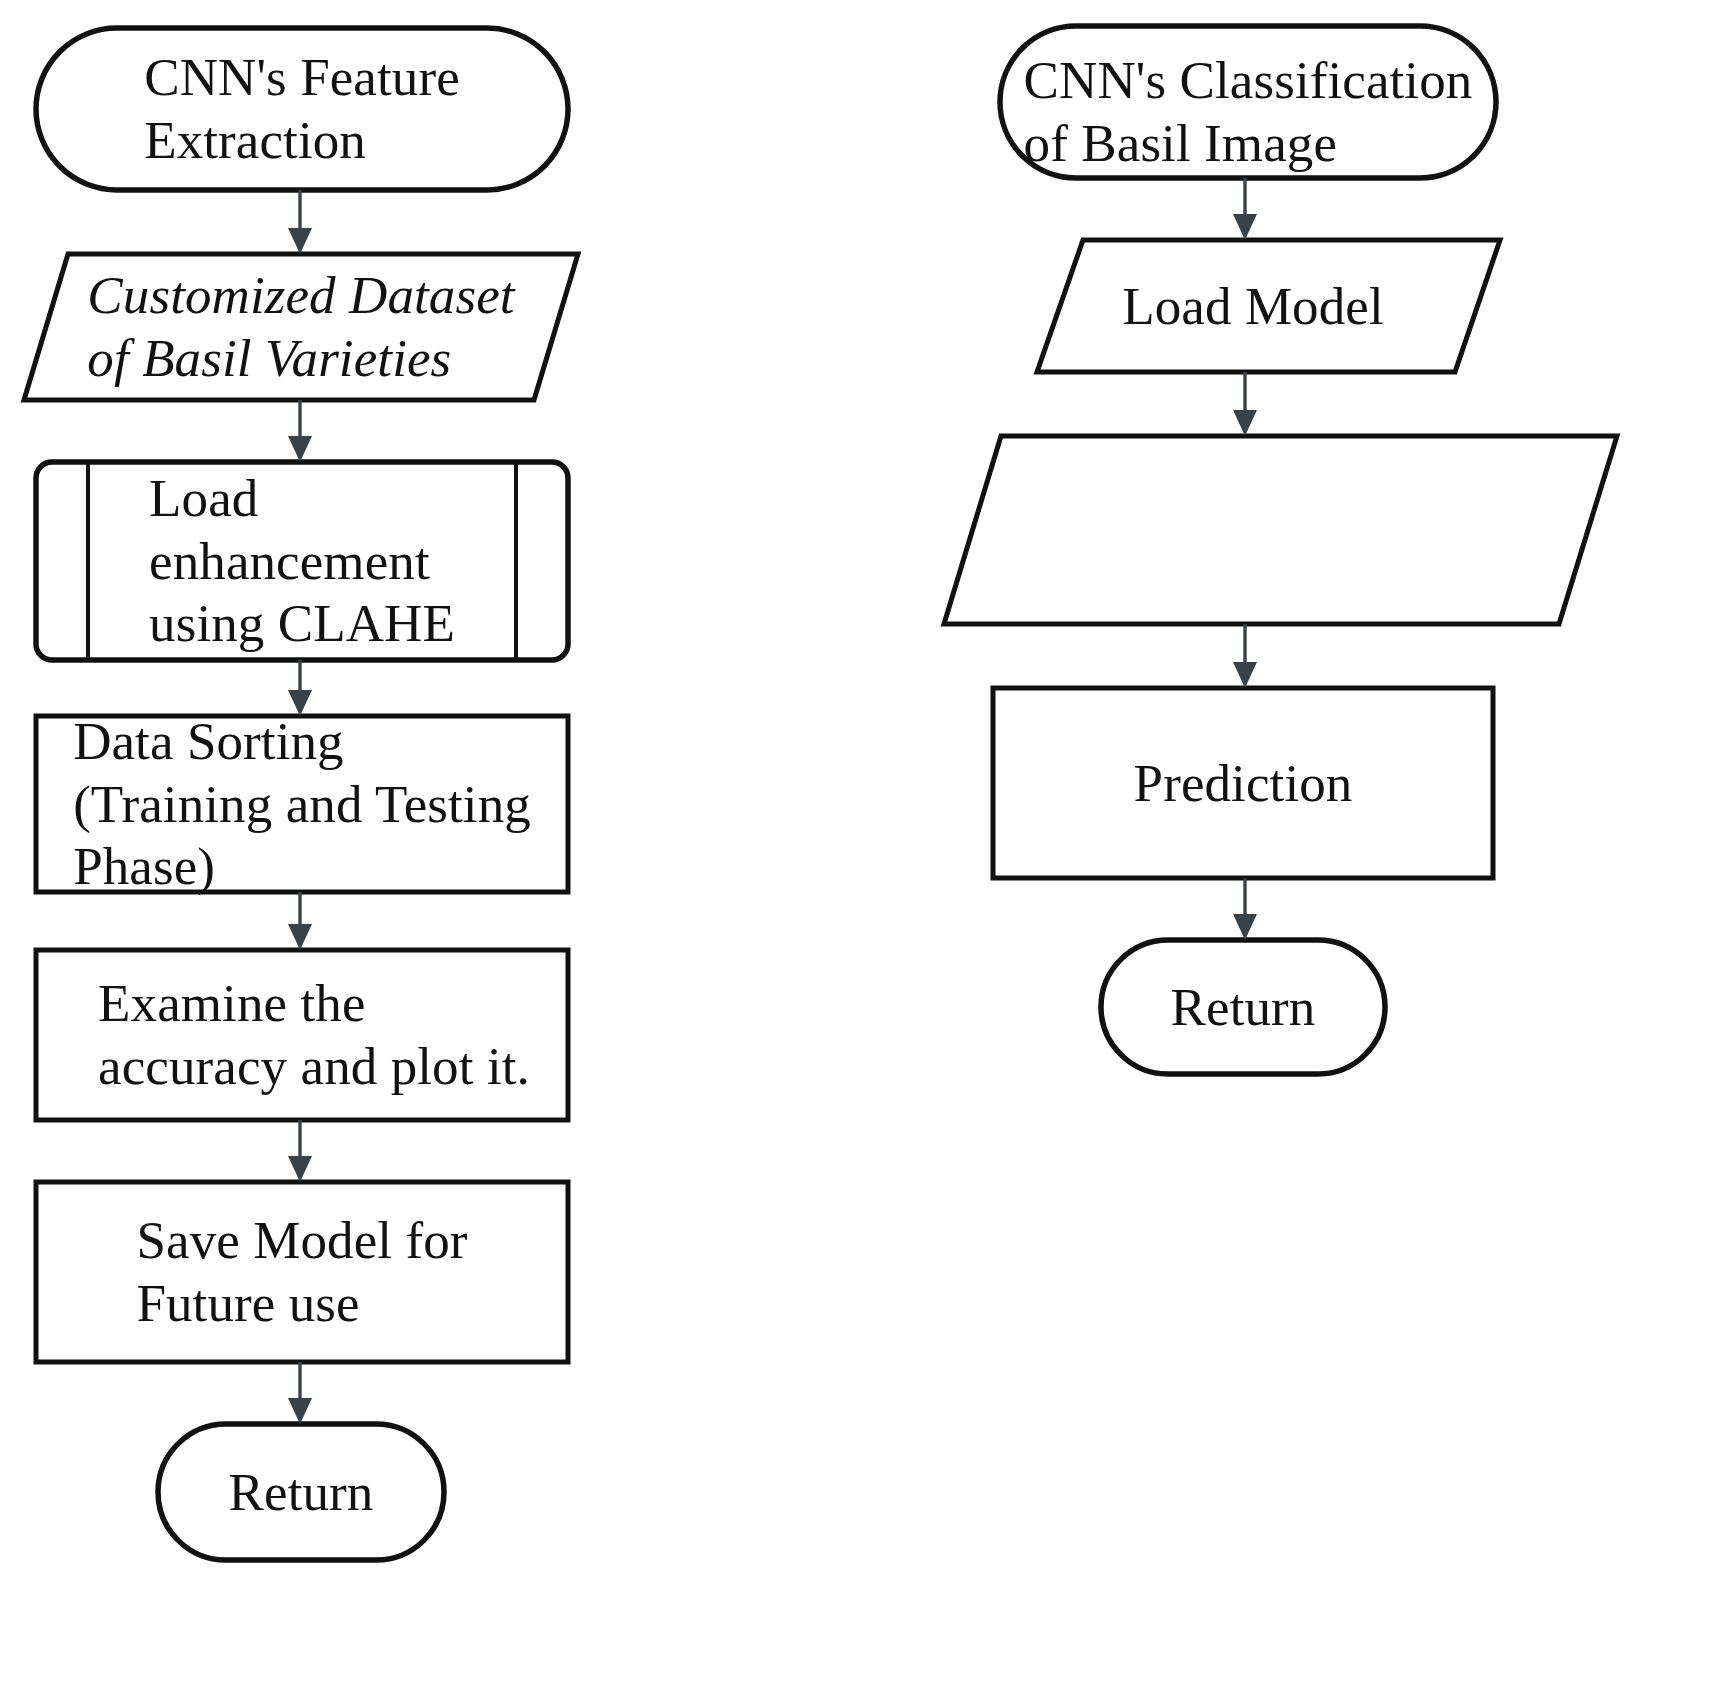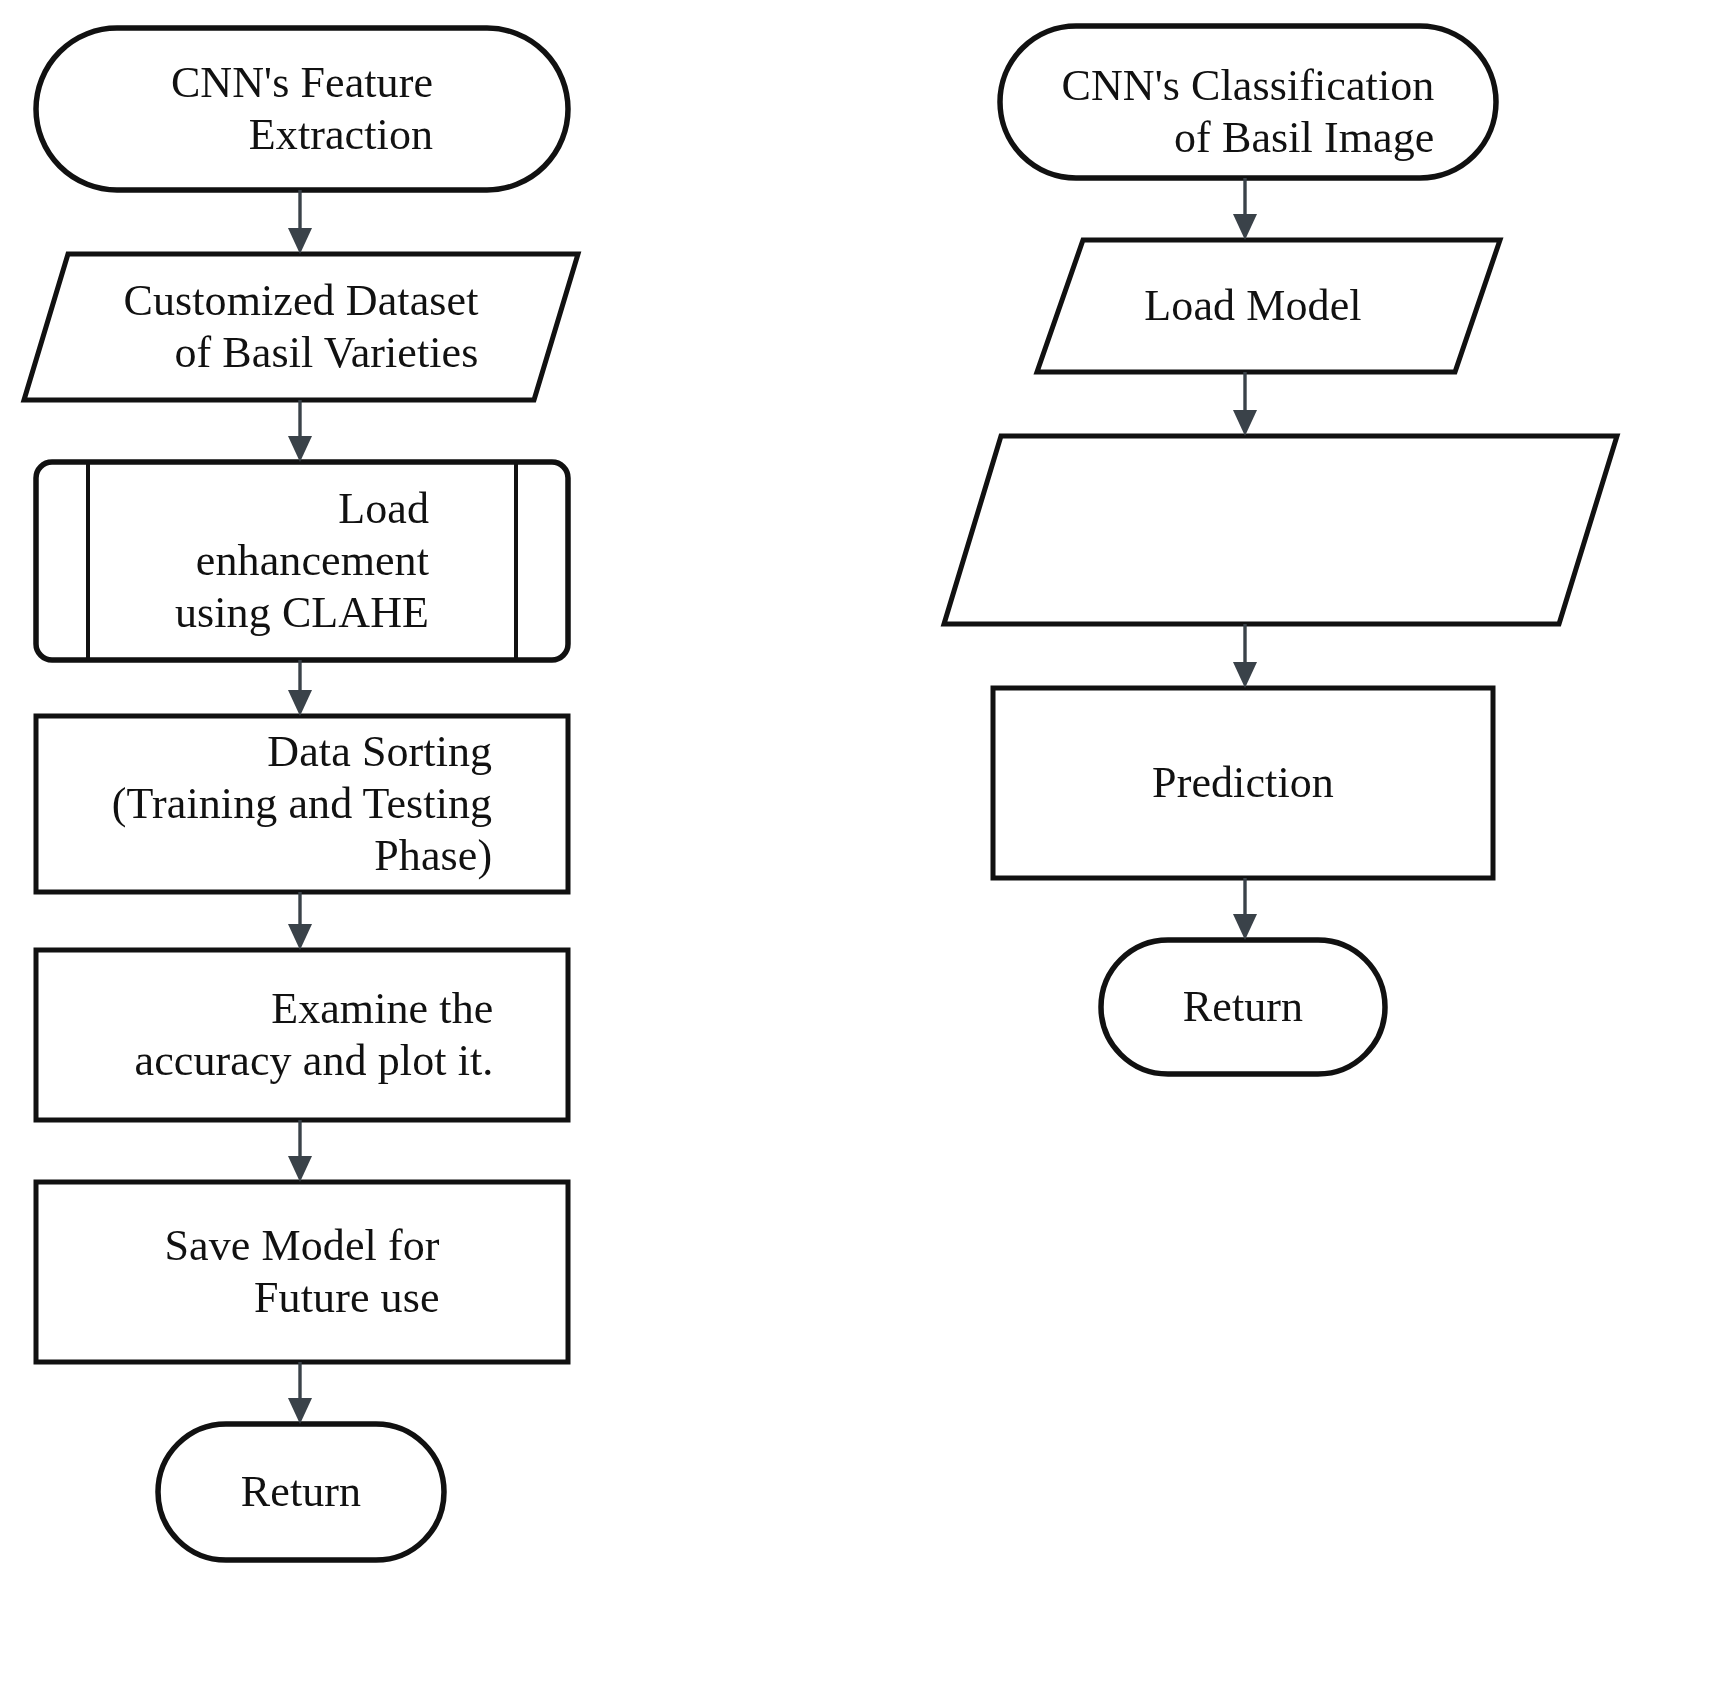--- a/index.html
+++ b/index.html
@@ -49,23 +49,23 @@
   }
   .conn-head {
     fill: #3a4249;
     stroke: none;
   }
   .node-label {
     position: absolute;
     display: flex;
     align-items: center;
     justify-content: center;
-    text-align: right;
+    text-align: left;
     line-height: 1.18;
-    font-size: 44px;
+    font-size: 53px;
     color: #111111;
     white-space: pre-line;
     letter-spacing: 0.1px;
     pointer-events: none;
   }
   .node-hit {
     position: absolute;
     background: transparent;
   }
 </style>
@@ -142,21 +142,21 @@
     <g>
       <line class="conn-line" x1="1245" y1="878" x2="1245" y2="916"></line>
       <polygon class="conn-head" points="1233,914 1257,914 1245,940"></polygon>
     </g>
 
   </svg>
 
   <div class="node-label" style="left:36px; top:28px; width:532px; height:162px;">CNN's Feature
 Extraction</div>
 
-  <div class="node-label" style="left:44px; top:254px; width:514px; height:146px;">Customized Dataset
+  <div class="node-label" style="left:44px; top:254px; width:514px; height:146px;font-style:italic;">Customized Dataset
 of Basil Varieties</div>
 
   <div class="node-label" style="left:88px; top:462px; width:428px; height:198px;">Load
 enhancement
 using CLAHE</div>
 
   <div class="node-label" style="left:30px; top:716px; width:544px; height:176px;">Data Sorting
 (Training and Testing
 Phase)</div>
 

